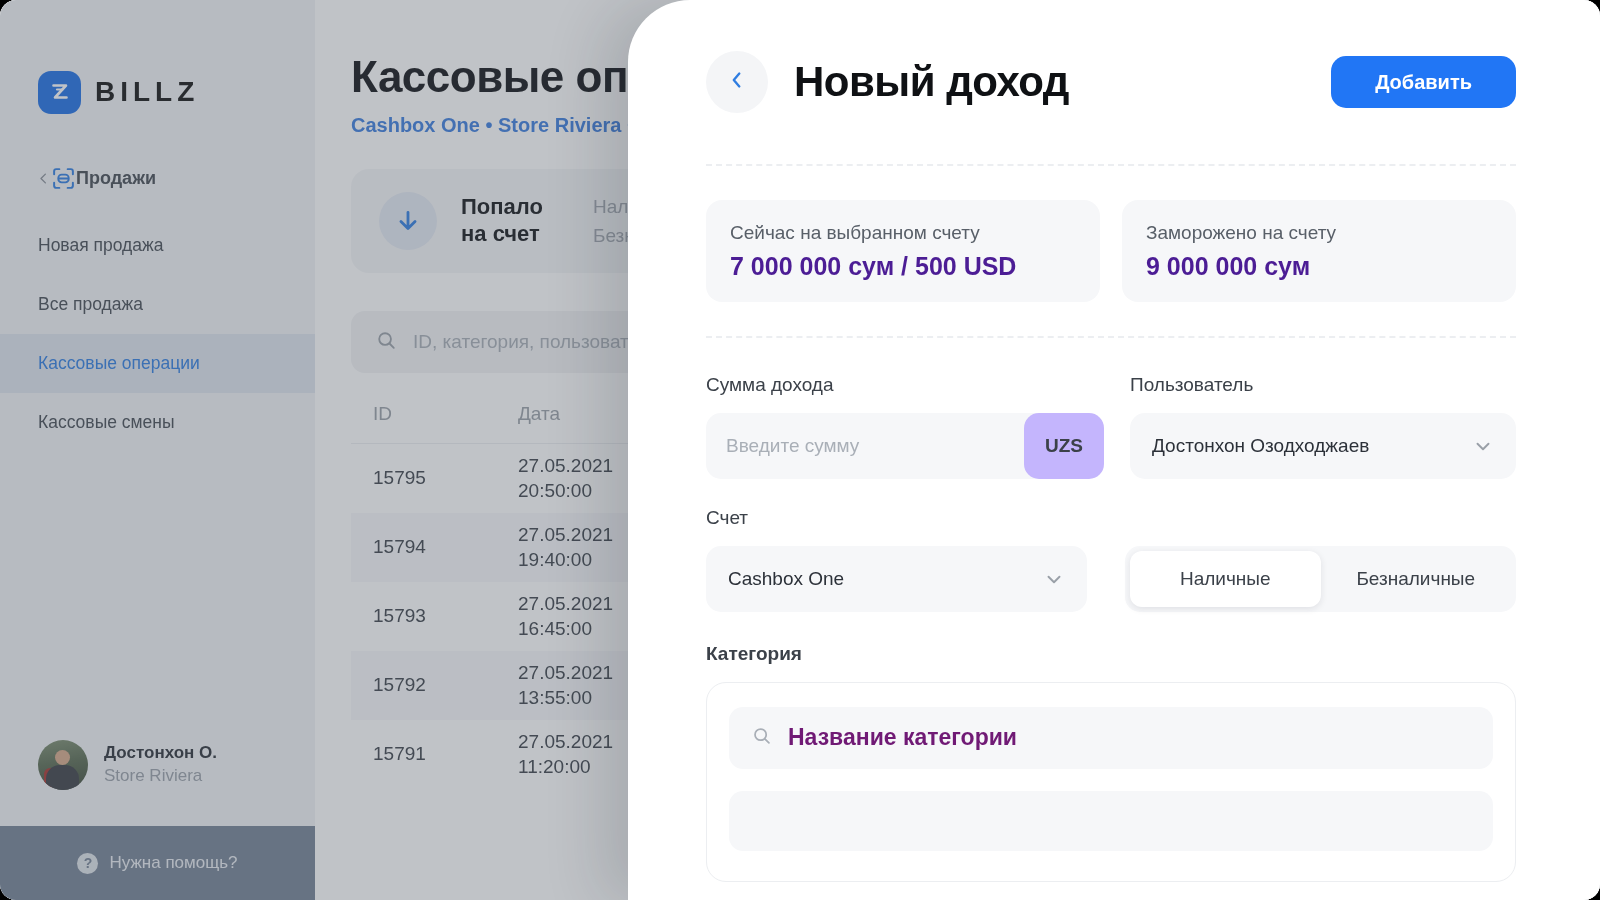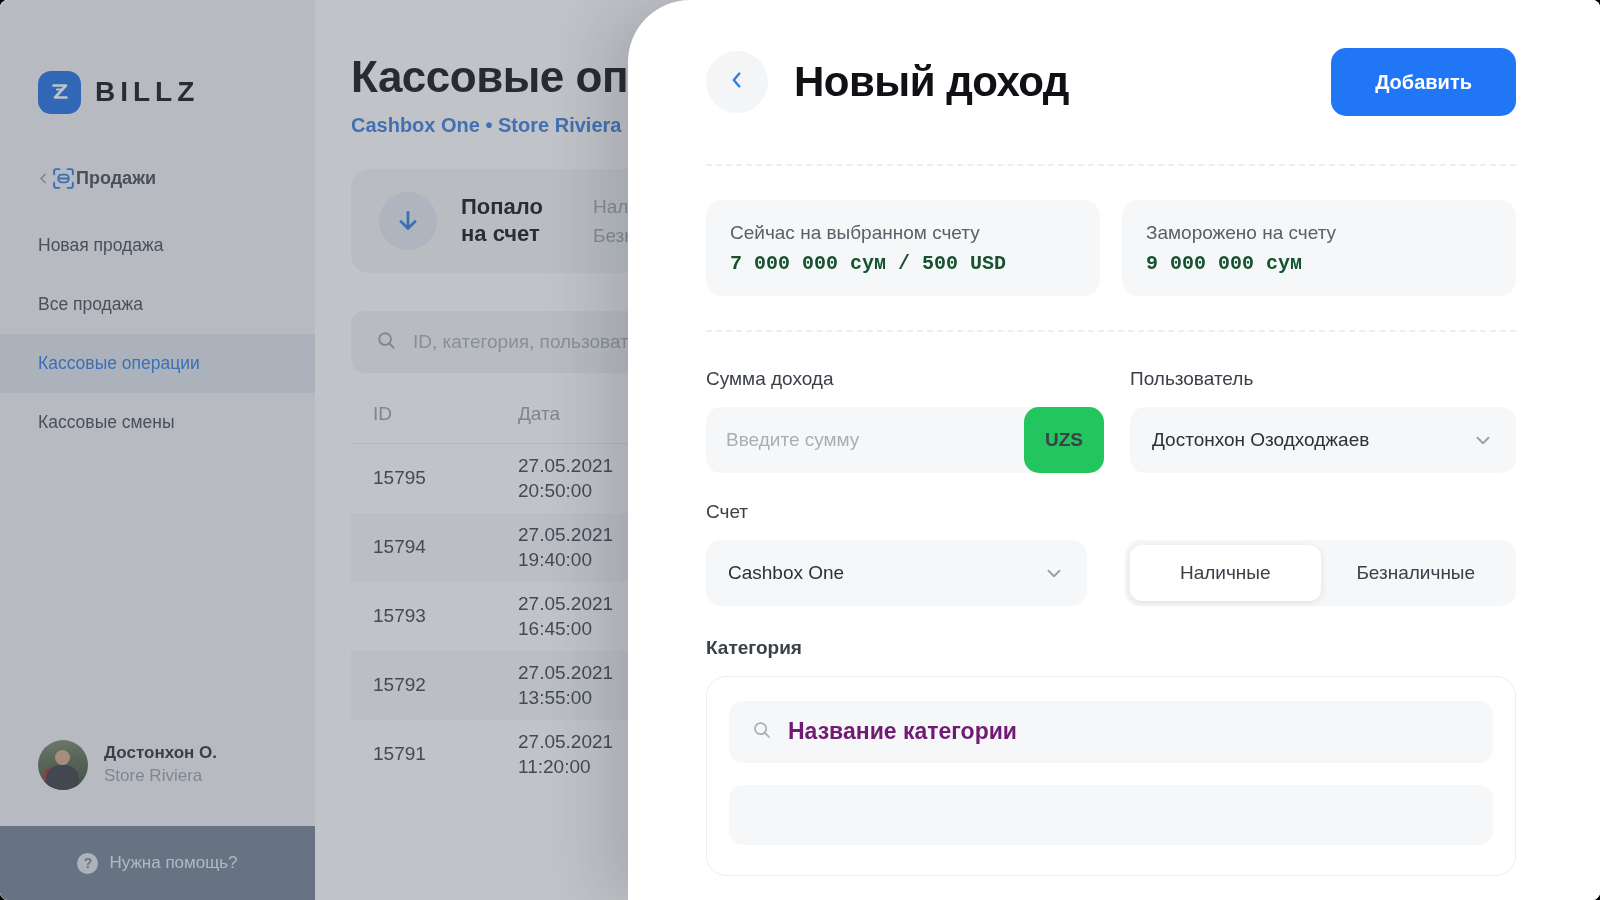--- a/index.html
+++ b/index.html
@@ -11,21 +11,21 @@
     background: #000000;
     font-family: "Liberation Sans", "DejaVu Sans", sans-serif;
   }
 
   
   #app-window {
     position: absolute;
     inset: 0;
     width: 1600px;
     height: 900px;
-    border-radius: 8px;
+    border-radius: 16px;
     overflow: hidden;
     background: #ffffff;
   }
 
   
   .backdrop-app {
     position: absolute;
     inset: 0;
     display: flex;
     background: #ffffff;
@@ -274,21 +274,21 @@
     letter-spacing: -0.5px;
   }
   .add-btn {
     margin-left: auto;
     background: #2176f5;
     color: #ffffff;
     font-size: 20px;
     font-weight: 700;
     border: none;
     border-radius: 15px;
-    height: 68px;
+    height: 52px;
     padding: 0 44px;
     cursor: pointer;
     font-family: inherit;
   }
 
   .dashed {
     height: 0;
     border-top: 2px dashed #eceef1;
   }
 
@@ -305,25 +305,24 @@
     flex: 1 1 0;
   }
   .balance-card .bc-label {
     font-size: 19px;
     color: #585f68;
     line-height: 1.5;
     white-space: nowrap;
   }
   .balance-card .bc-value {
     margin-top: 4px;
-    font-size: 20px;
+    font-size: 25px;
     font-weight: 700;
-    color: #14532d;
+    color: #4c1d95;
     white-space: nowrap;
-    font-family: Liberation Mono, monospace;
   }
 
   .form-grid {
     display: flex;
     gap: 38px;
     margin-top: 36px;
   }
   .form-col { flex: 1 1 0; min-width: 0; }
   .field-label {
     font-size: 19px;
@@ -350,21 +349,21 @@
     height: 100%;
   }
   .input-wrap input::placeholder { color: #a9afb7; }
   .cur-chip {
     position: absolute;
     right: -12px;
     top: 0;
     height: 66px;
     min-width: 80px;
     border-radius: 15px;
-    background: #22c55e;
+    background: #c4b5fd;
     display: flex;
     align-items: center;
     justify-content: center;
     font-size: 19px;
     font-weight: 700;
     color: #3b4149;
     cursor: pointer;
   }
   .select-wrap {
     height: 66px;

